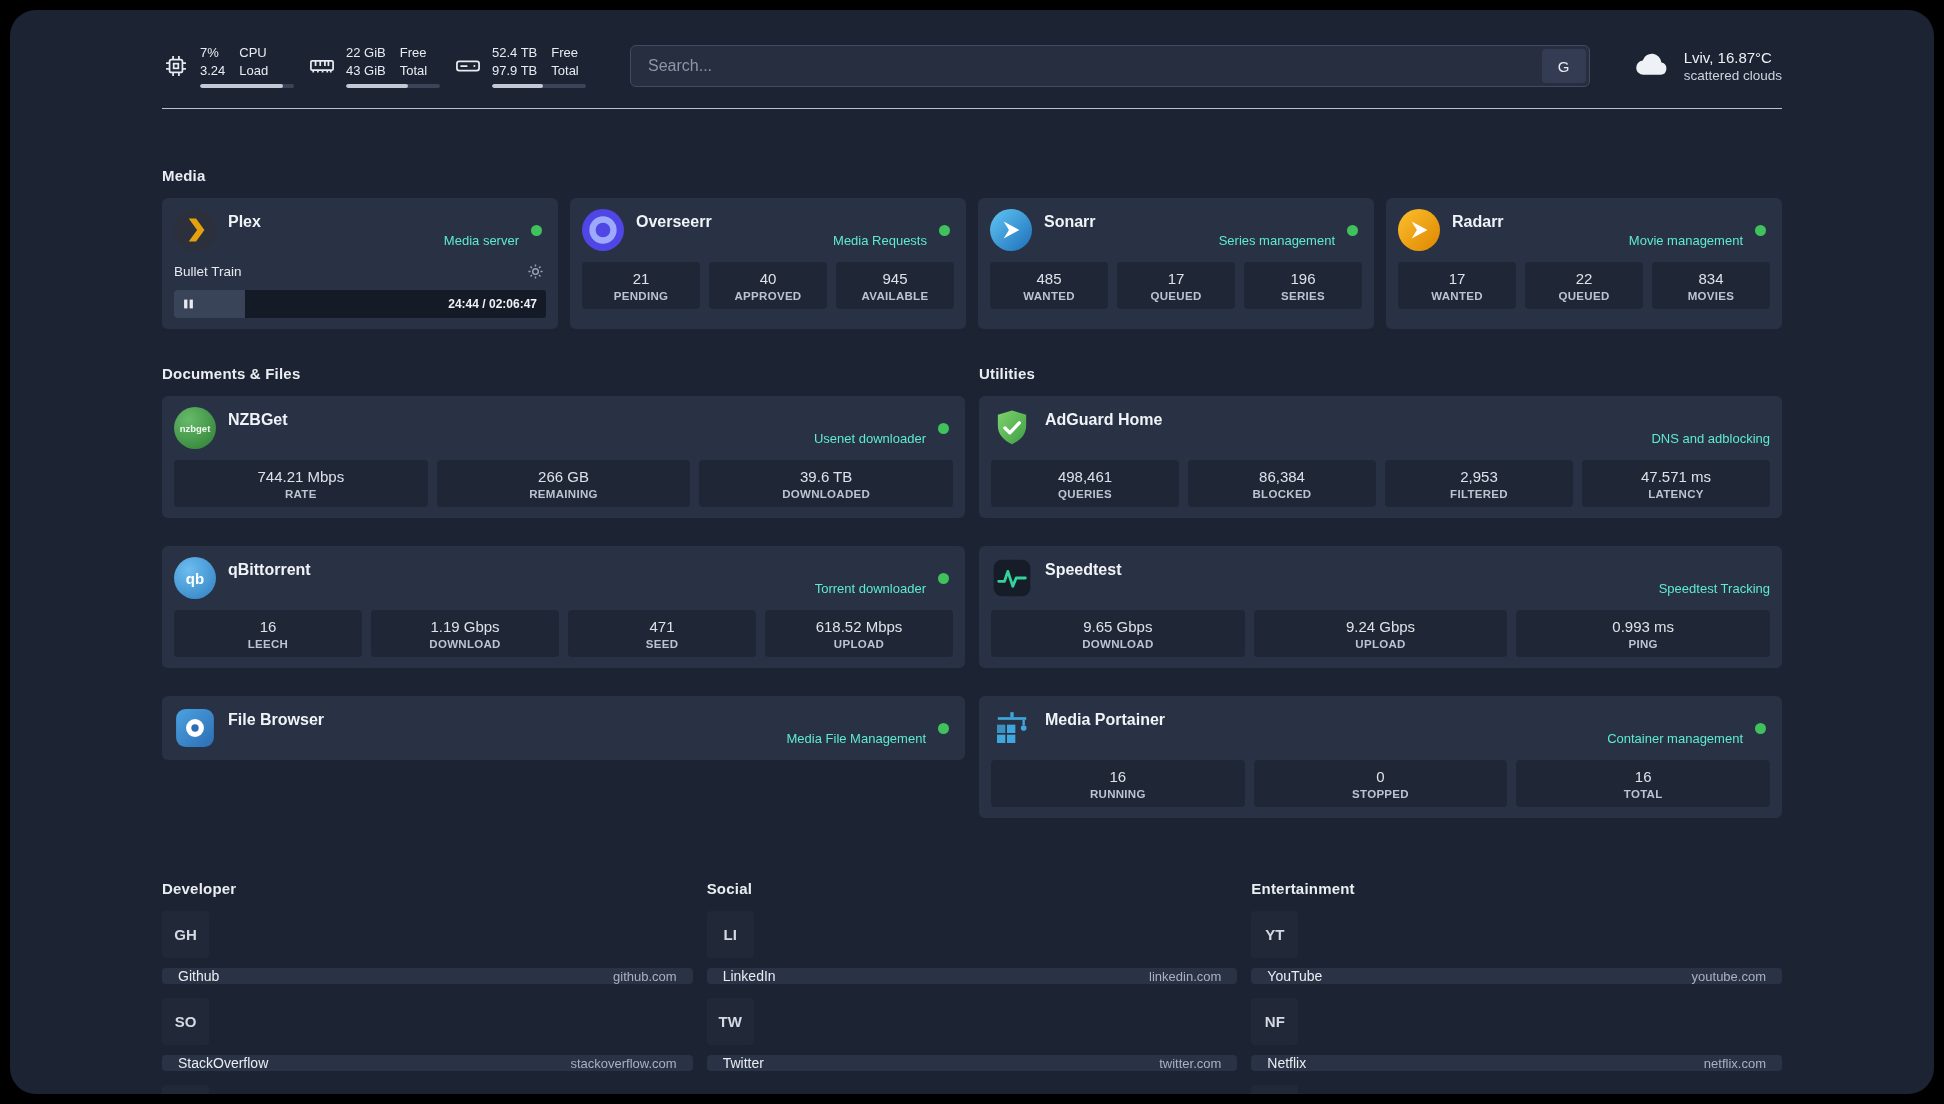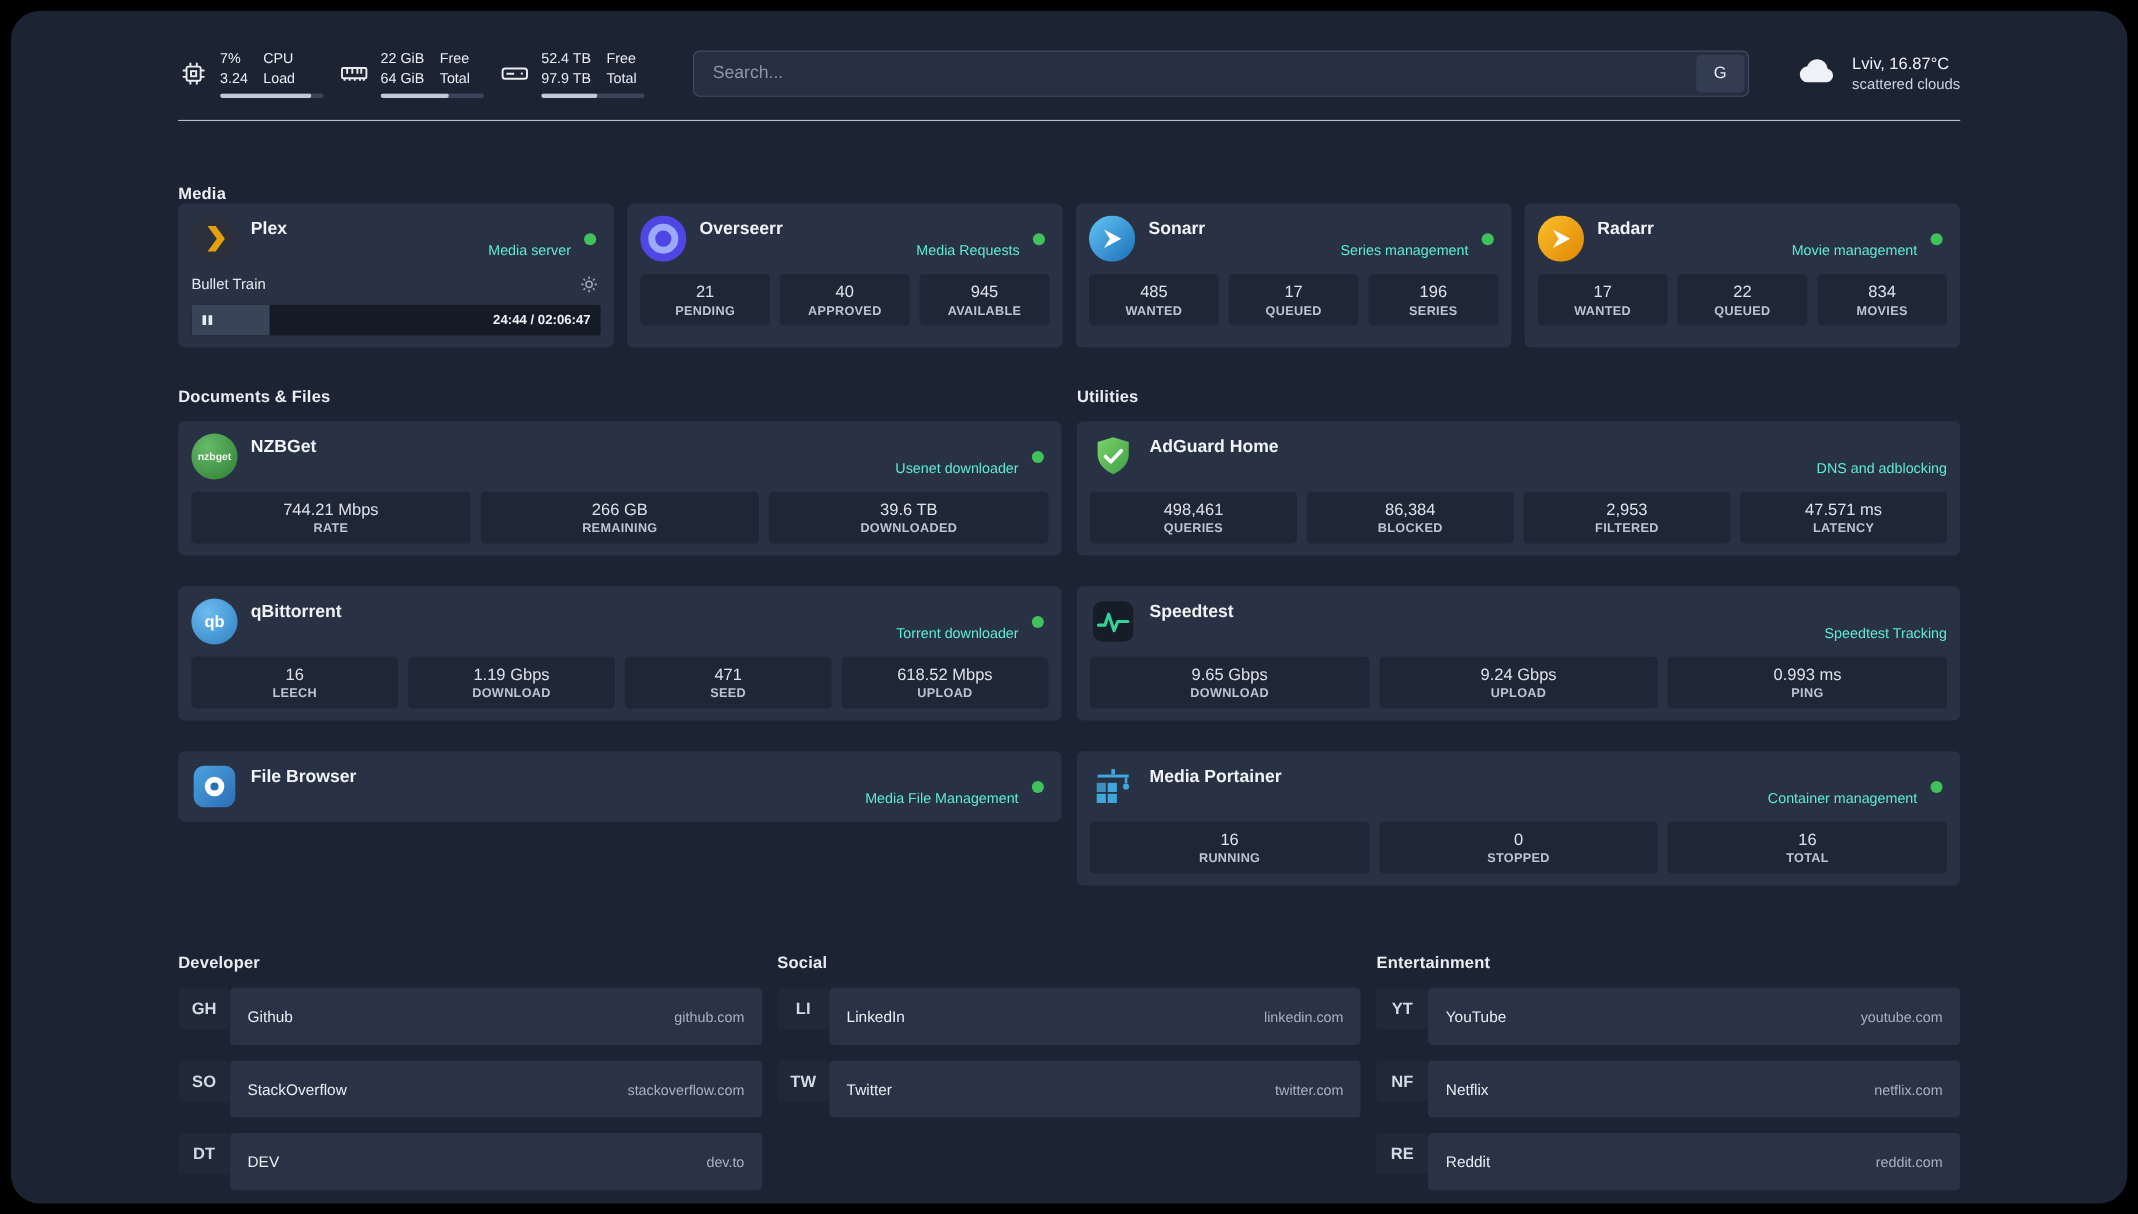--- a/index.html
+++ b/index.html
@@ -29,21 +29,21 @@
 
   .weather { display:flex; align-items:center; gap:12px; color:#eef1f6; }
   .weather .w-loc { font-size:15px; }
   .weather .w-cond { font-size:13.5px; color:#cdd4df; margin-top:2px; }
 
   .divider { margin-top:20px; height:1px; background:rgba(228,233,241,.8); }
 
   
   .section-title { font-size:15px; font-weight:700; color:#eaedf2; letter-spacing:.2px; }
   .media-section { margin-top:58px; }
-  .media-grid { display:grid; grid-template-columns:repeat(4,1fr); gap:12px; }
+  .media-grid { margin-top:14px; display:grid; grid-template-columns:repeat(4,1fr); gap:12px; }
 
   .card { background:#293244; border-radius:6px; padding:11px 12px; }
   .card-head { display:flex; align-items:center; gap:12px; }
   .svc-icon { width:42px; height:42px; flex:0 0 42px; display:flex; align-items:center; justify-content:center; }
   .icon-circle { width:42px; height:42px; border-radius:50%; display:flex; align-items:center; justify-content:center; }
   .icon-nzbget { background:radial-gradient(circle at 35% 30%, #66bb6a, #2e7d32); }
   .icon-nzbget span { font-size:9.5px; font-weight:700; color:#f0f8f0; }
   .icon-qb { background:radial-gradient(circle at 35% 30%, #6cbcf0, #2f7fc1); }
   .icon-qb span { font-size:15px; font-weight:700; color:#fff; }
   .card-titles { flex:1; min-width:0; }
@@ -69,21 +69,21 @@
              background:none; border:none; padding:0; }
   .p-time { position:absolute; right:9px; top:50%; transform:translateY(-50%); font-size:12px; font-weight:700; color:#eef1f6; }
 
   .two-col { margin-top:36px; display:grid; grid-template-columns:1fr 1fr; column-gap:14px; align-items:start; }
   .col .card { margin-top:14px; }
   .col .card + .card { margin-top:28px; }
 
   
   .bookmarks { margin-top:62px; display:grid; grid-template-columns:repeat(3,1fr); column-gap:14px; padding-bottom:40px; }
   .bm-list { margin-top:14px; }
-  .bm-row { display:flex; margin-bottom:14px; cursor:pointer; }
+  .bm-row { display:flex; gap:10px; margin-bottom:14px; cursor:pointer;flex-direction:column; }
   .bm-abbr { width:47px; height:38px; flex:0 0 47px; background:#212939; border-radius:4px;
              display:flex; align-items:center; justify-content:center;
              font-size:15px; font-weight:700; color:#d4dae3; }
   .bm-bar { flex:1; height:52px; background:#2a3245; border-radius:4px; display:flex; align-items:center;
             justify-content:space-between; padding:0 16px; }
   .bm-name { font-size:14px; color:#e9edf2; }
   .bm-url { font-size:13px; color:#a9b1bf; }
 </style>
 </head>
 <body>
@@ -123,21 +123,21 @@
       <span class="m-icon">
         <svg viewBox="0 0 24 24" width="28" height="28" fill="none" stroke="#e8ecf2" stroke-width="1.5">
           <rect x="2.5" y="7.5" width="19" height="8" rx="1"></rect>
           <path d="M6.5 7.5v4.5M10.5 7.5v4.5M14.5 7.5v4.5M17.5 7.5v4.5M4.5 15.5v2M8.5 15.5v2M12.5 15.5v2M16.5 15.5v2M19.5 15.5v2"></path>
         </svg>
       </span>
       <div class="m-body">
         <div class="m-rows">
           <div class="m-col">
             <span>22 GiB</span>
-            <span>64 GiB</span>
+            <span>43 GiB</span>
           </div>
           <div class="m-col">
             <span>Free</span>
             <span>Total</span>
           </div>
         </div>
         <div class="m-bar">
                 <div class="m-fill" style="width:66%"></div>
               </div>
       </div>

